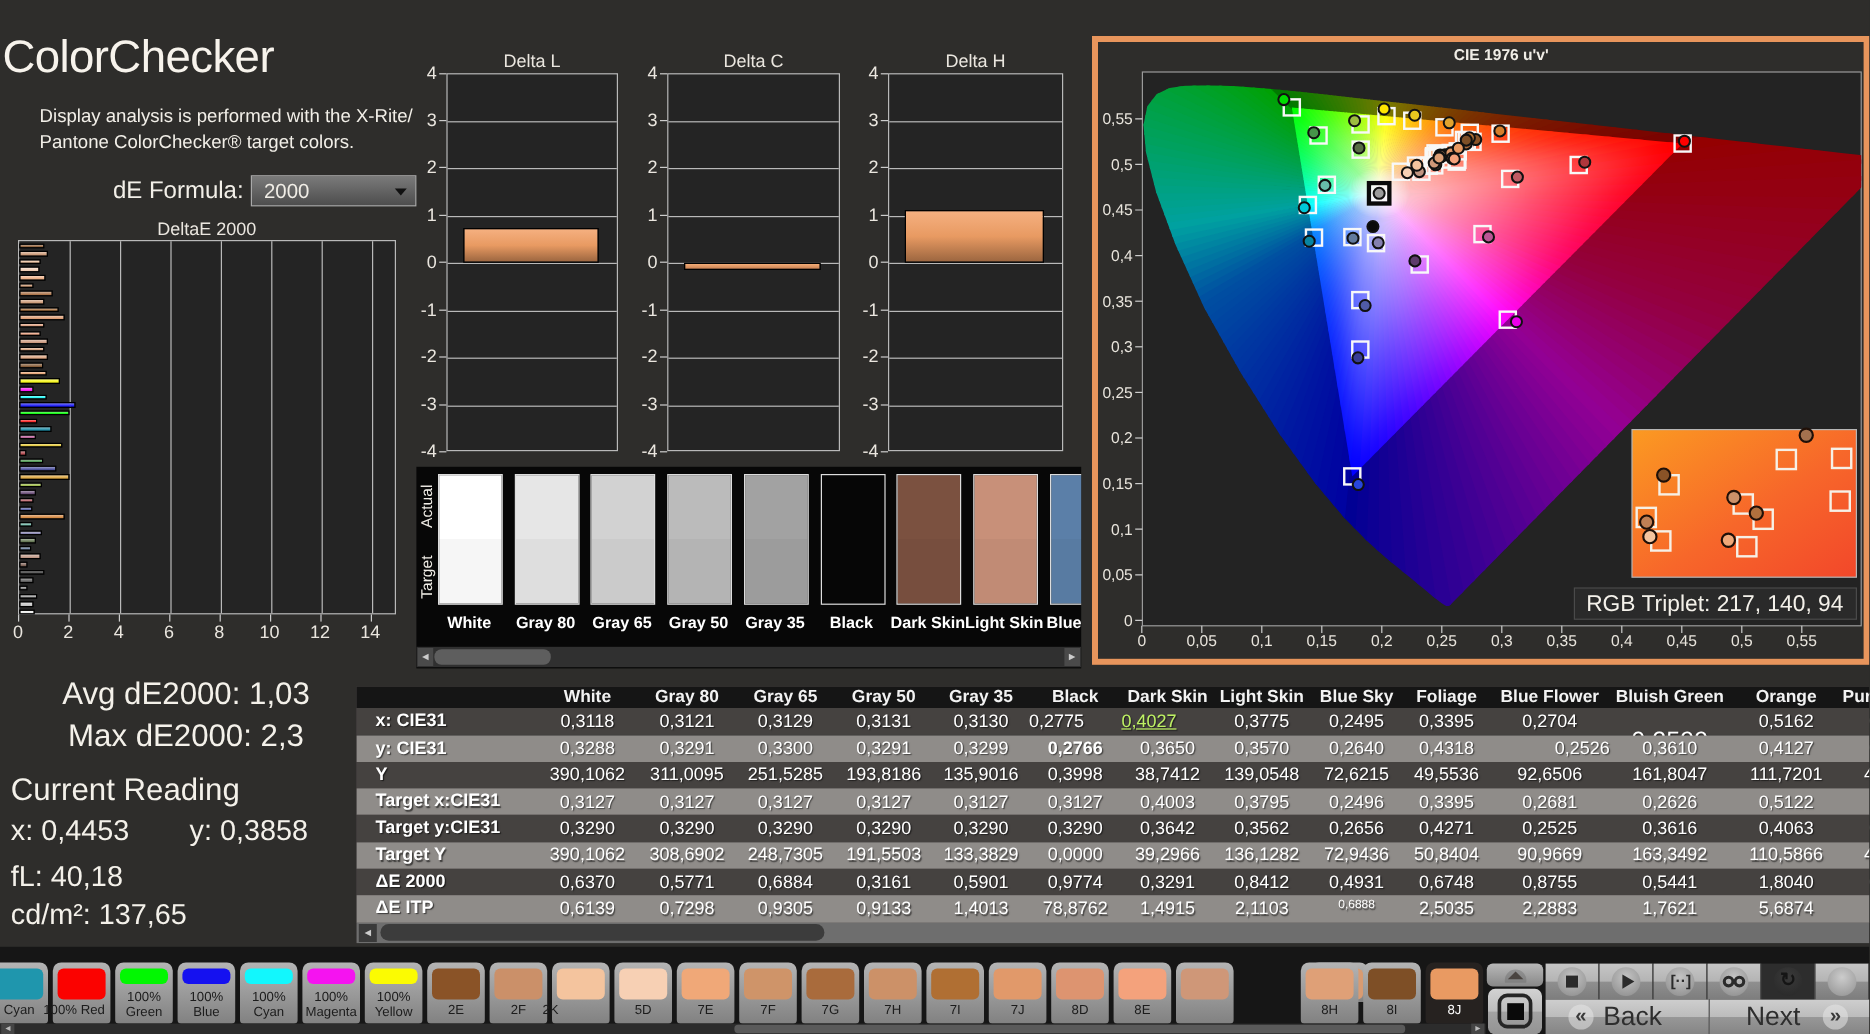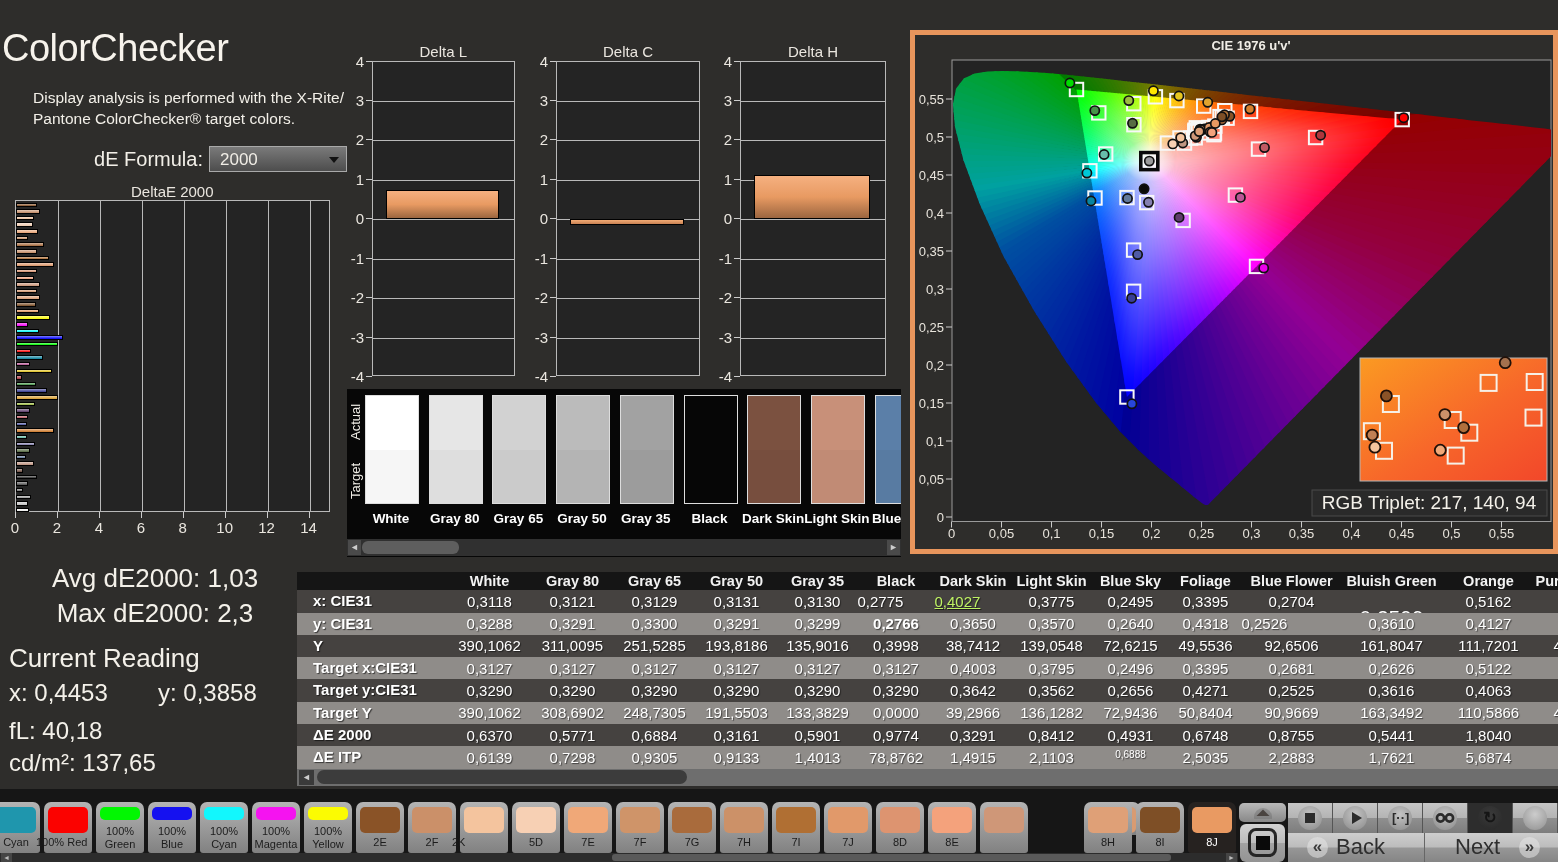--- a/index.html
+++ b/index.html
@@ -1640,21 +1640,21 @@
         <div style="position:absolute;left:150.5px;top:2.5px;width:84px;text-align:center;color:#fff;font-size:15px;white-space:nowrap;text-shadow:1px 1px 1px rgba(0,0,0,0.55);">0,3288</div>
         <div style="position:absolute;left:234.5px;top:2.5px;width:82px;text-align:center;color:#fff;font-size:15px;white-space:nowrap;text-shadow:1px 1px 1px rgba(0,0,0,0.55);">0,3291</div>
         <div style="position:absolute;left:316.5px;top:2.5px;width:82px;text-align:center;color:#fff;font-size:15px;white-space:nowrap;text-shadow:1px 1px 1px rgba(0,0,0,0.55);">0,3300</div>
         <div style="position:absolute;left:398.5px;top:2.5px;width:82px;text-align:center;color:#fff;font-size:15px;white-space:nowrap;text-shadow:1px 1px 1px rgba(0,0,0,0.55);">0,3291</div>
         <div style="position:absolute;left:480.5px;top:2.5px;width:80px;text-align:center;color:#fff;font-size:15px;white-space:nowrap;text-shadow:1px 1px 1px rgba(0,0,0,0.55);">0,3299</div>
         <div style="position:absolute;left:560.5px;top:2.5px;width:77px;text-align:center;color:#fff;font-size:15px;white-space:nowrap;text-shadow:1px 1px 1px rgba(0,0,0,0.55);font-weight:bold;">0,2766</div>
         <div style="position:absolute;left:637.5px;top:2.5px;width:77px;text-align:center;color:#fff;font-size:15px;white-space:nowrap;text-shadow:1px 1px 1px rgba(0,0,0,0.55);">0,3650</div>
         <div style="position:absolute;left:714.5px;top:2.5px;width:80px;text-align:center;color:#fff;font-size:15px;white-space:nowrap;text-shadow:1px 1px 1px rgba(0,0,0,0.55);">0,3570</div>
         <div style="position:absolute;left:794.5px;top:2.5px;width:78px;text-align:center;color:#fff;font-size:15px;white-space:nowrap;text-shadow:1px 1px 1px rgba(0,0,0,0.55);">0,2640</div>
         <div style="position:absolute;left:872.5px;top:2.5px;width:72px;text-align:center;color:#fff;font-size:15px;white-space:nowrap;text-shadow:1px 1px 1px rgba(0,0,0,0.55);">0,4318</div>
-        <div style="position:absolute;left:944.5px;top:2.5px;width:100px;text-align:left;color:#fff;font-size:15px;white-space:nowrap;text-shadow:1px 1px 1px rgba(0,0,0,0.55);">0,2526</div>
+        <div style="position:absolute;left:944.5px;top:2.5px;width:100px;text-align:right;color:#fff;font-size:15px;white-space:nowrap;text-shadow:1px 1px 1px rgba(0,0,0,0.55);">0,2526</div>
         <div style="position:absolute;left:1044.5px;top:2.5px;width:100px;text-align:center;color:#fff;font-size:15px;white-space:nowrap;text-shadow:1px 1px 1px rgba(0,0,0,0.55);">0,3610</div>
         <div style="position:absolute;left:1144.5px;top:2.5px;width:94px;text-align:center;color:#fff;font-size:15px;white-space:nowrap;text-shadow:1px 1px 1px rgba(0,0,0,0.55);">0,4127</div>
         <div style="position:absolute;left:1238.5px;top:2.5px;width:90px;text-align:center;color:#fff;font-size:15px;white-space:nowrap;text-shadow:1px 1px 1px rgba(0,0,0,0.55);">0,1972</div>
       </div>
       <div style="position:absolute;left:0;top:62.8px;width:1400px;height:22.3px;background:#454240;">
         <div style="position:absolute;left:16px;top:2px;color:#fff;font-size:15px;font-weight:bold;white-space:nowrap;text-shadow:1px 1px 1px rgba(0,0,0,0.6);">Y</div>
         <div style="position:absolute;left:150.5px;top:2.5px;width:84px;text-align:center;color:#fff;font-size:15px;white-space:nowrap;text-shadow:1px 1px 1px rgba(0,0,0,0.55);">390,1062</div>
         <div style="position:absolute;left:234.5px;top:2.5px;width:82px;text-align:center;color:#fff;font-size:15px;white-space:nowrap;text-shadow:1px 1px 1px rgba(0,0,0,0.55);">311,0095</div>
         <div style="position:absolute;left:316.5px;top:2.5px;width:82px;text-align:center;color:#fff;font-size:15px;white-space:nowrap;text-shadow:1px 1px 1px rgba(0,0,0,0.55);">251,5285</div>
         <div style="position:absolute;left:398.5px;top:2.5px;width:82px;text-align:center;color:#fff;font-size:15px;white-space:nowrap;text-shadow:1px 1px 1px rgba(0,0,0,0.55);">193,8186</div>

